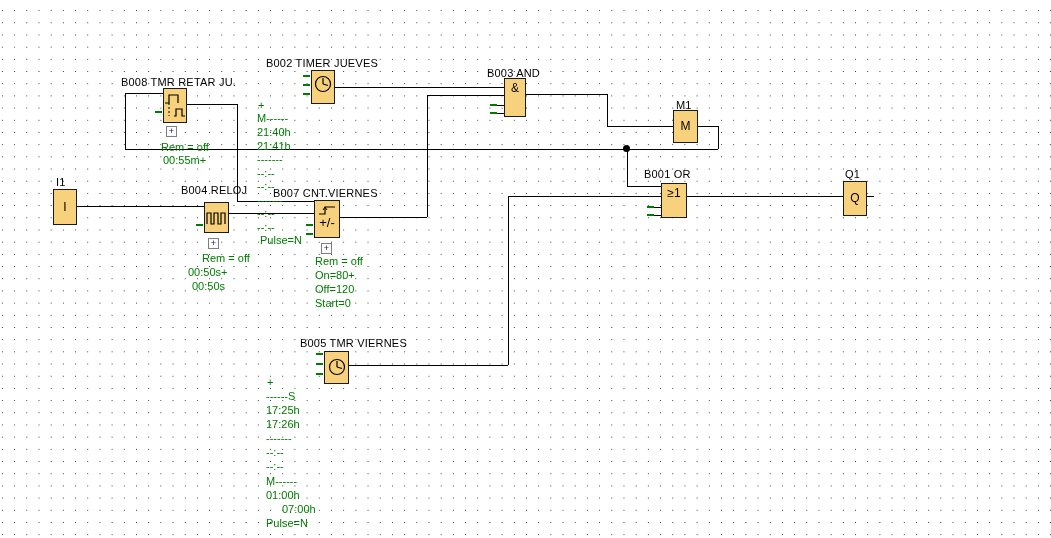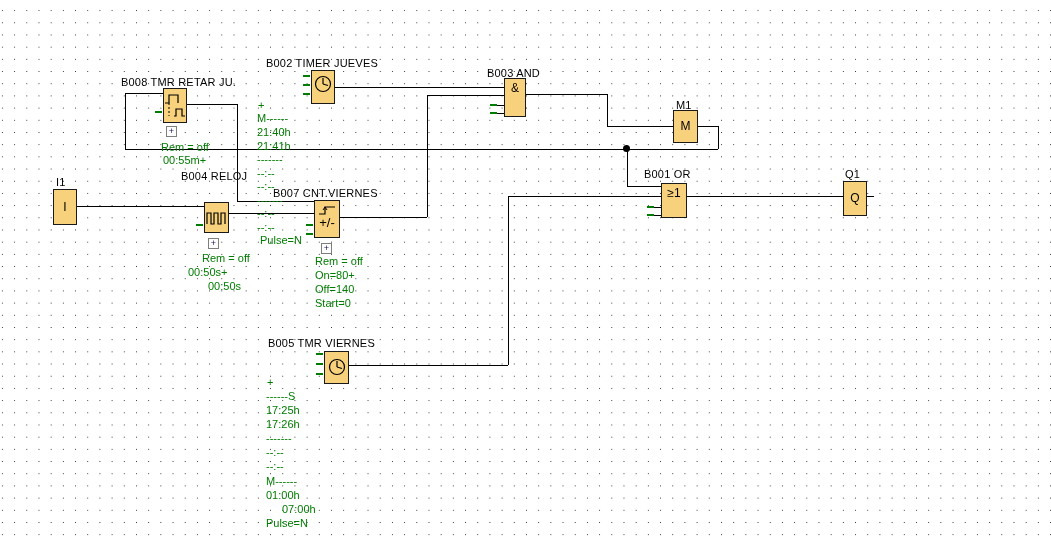--- a/index.html
+++ b/index.html
@@ -124,46 +124,46 @@
   <div class="lbl" style="left:644px;top:168px">B001 OR</div>
   <div class="blk" style="left:661px;top:183px;width:26px;height:35px">
     <div class="sym" style="top:2px">≥1</div>
   </div>
 
   <div class="lbl" style="left:845px;top:168px">Q1</div>
   <div class="blk" style="left:843px;top:181px;width:24px;height:35px">
     <div class="sym" style="top:0;line-height:33px">Q</div>
   </div>
 
-  <div class="lbl" style="left:181px;top:170px">B004 RELOJ</div>
+  <div class="lbl" style="left:181px;top:184px">B004 RELOJ</div>
   <div class="blk" style="left:204px;top:202px;width:25px;height:31px">
     <svg width="21" height="14" style="left:1px;top:8px" viewBox="0 0 21 14">
       <polyline points="1,13 1,2 5,2 5,13 8,13 8,2 12,2 12,13 15,13 15,2 19,2 19,13" fill="none" stroke="#000" stroke-width="1.2"></polyline>
     </svg>
   </div>
   <div class="plus" style="left:208px;top:238px">+</div>
   <div class="par" style="left:202px;top:252px">Rem = off</div>
   <div class="par" style="left:188px;top:266px">00:50s+</div>
-  <div class="par" style="left:208px;top:280px">00:50s</div>
+  <div class="par" style="left:192px;top:280px">00:50s</div>
 
   <div class="lbl" style="left:273px;top:187px">B007 CNT.VIERNES</div>
   <div class="blk" style="left:314px;top:200px;width:26px;height:38px">
     <svg width="20" height="12" style="left:3px;top:3px" viewBox="0 0 20 12">
       <polyline points="1,10 7,10 7,3 17,3" fill="none" stroke="#000" stroke-width="1.2"></polyline>
       <polyline points="5,6 7,3 9,6" fill="none" stroke="#000" stroke-width="1"></polyline>
     </svg>
     <div class="sym" style="top:14px;font-size:13px">+/-</div>
   </div>
   <div class="plus" style="left:321px;top:243px">+</div>
   <div class="par" style="left:315px;top:255px">Rem = off</div>
   <div class="par" style="left:315px;top:269px">On=80+</div>
-  <div class="par" style="left:315px;top:283px">Off=140</div>
+  <div class="par" style="left:315px;top:283px">Off=120</div>
   <div class="par" style="left:315px;top:297px">Start=0</div>
 
-  <div class="lbl" style="left:268px;top:337px">B005 TMR VIERNES</div>
+  <div class="lbl" style="left:300px;top:337px">B005 TMR VIERNES</div>
   <div class="blk" style="left:324px;top:351px;width:25px;height:33px">
     <svg width="22" height="22" style="left:1px;top:4px" viewBox="0 0 22 22">
       <circle cx="11" cy="11" r="7.5" fill="none" stroke="#000" stroke-width="1.2"></circle>
       <line x1="11" y1="11" x2="11" y2="5" stroke="#000" stroke-width="1.2"></line>
       <line x1="11" y1="11" x2="16" y2="12.5" stroke="#000" stroke-width="1.2"></line>
     </svg>
   </div>
   <div class="par" style="left:267px;top:376px">+</div>
   <div class="par" style="left:266px;top:390px">------S</div>
   <div class="par" style="left:266px;top:404px">17:25h</div>

